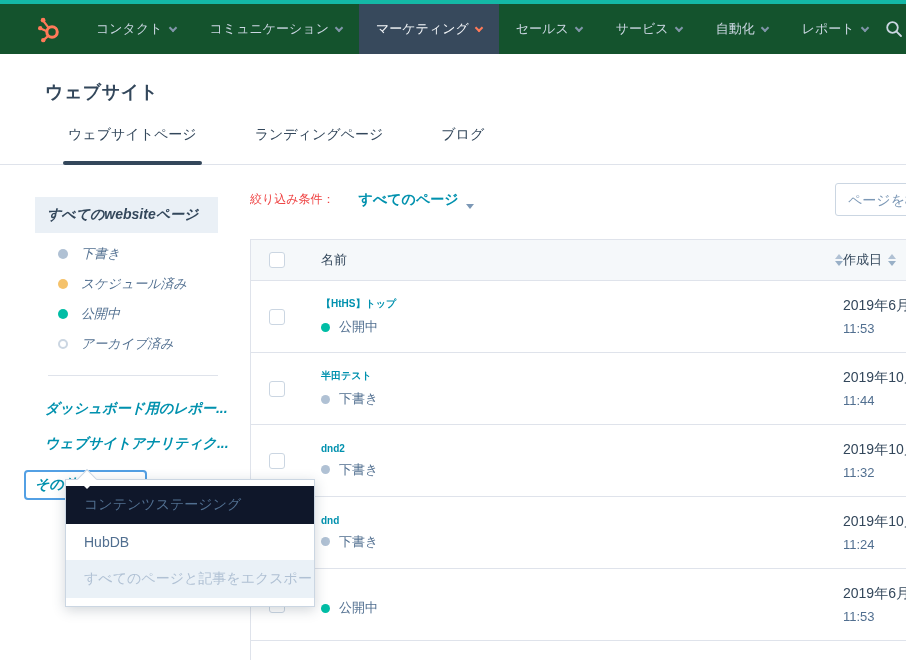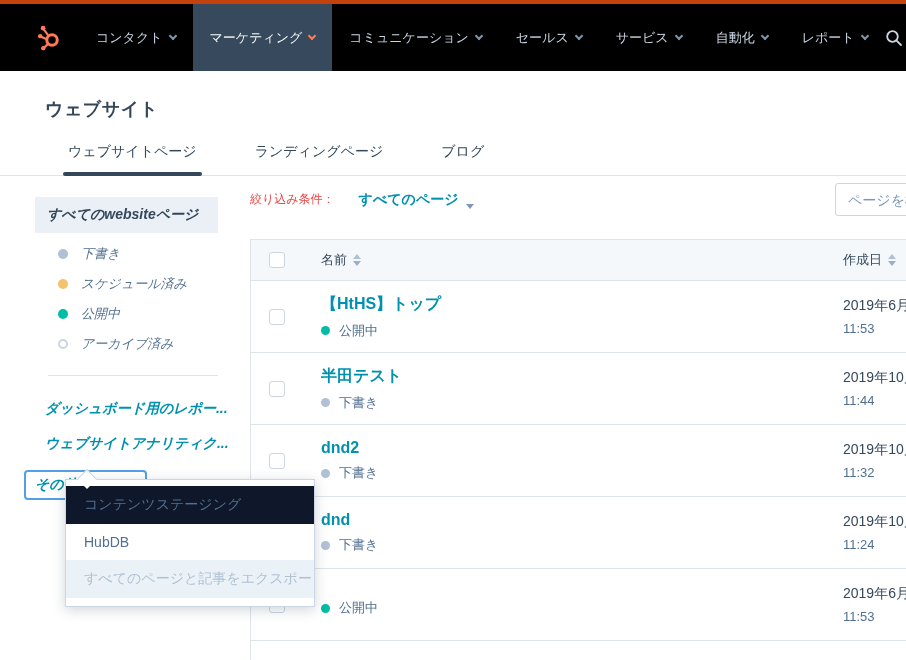--- a/index.html
+++ b/index.html
@@ -2,32 +2,32 @@
 <html><head>
 <meta charset="utf-8">
 <style>
   * { margin:0; padding:0; box-sizing:border-box; }
   html,body { width:906px; height:660px; }
   body {
     position:relative; overflow:hidden; background:#fff;
     font-family:"Liberation Sans","DejaVu Sans",sans-serif; color:#33475b;
   }
   
-  .topnav { height:71px; background:#000000; border-top:4px solid #c2410c; display:flex; align-items:stretch; }
+  .topnav { height:54px; background:#14532d; border-top:4px solid #14b8a6; display:flex; align-items:stretch; }
   .logo { display:flex; align-items:center; margin-left:36px; }
   .nav-items { display:flex; margin-left:16px; }
   .nav-item { display:flex; align-items:center; padding:0 17px; font-size:13px; color:#cbd6e2; cursor:pointer; white-space:nowrap; }
   .nav-item.active { background:#37495c; color:#f5f8fa; }
   .chev { width:6px; height:6px; border-right:2px solid #8096a9; border-bottom:2px solid #8096a9; transform:rotate(45deg); margin:-3px 0 0 7px; }
   .nav-item.active .chev { border-color:#ff7a59; }
   .nav-search { margin-left:auto; margin-right:20px; display:flex; align-items:center; cursor:pointer; }
   
   .page-title { margin:26px 0 0 45px; font-size:18px; font-weight:600; letter-spacing:.5px; color:#33475b; }
   .tabs { display:flex; gap:58px; padding-left:68px; margin-top:22px; border-bottom:1px solid #dfe3eb; }
-  .tab { font-size:14px; font-weight:500; color:#33475b; line-height:17px; padding-bottom:15px; position:relative; cursor:pointer; }
+  .tab { font-size:14px; font-weight:500; color:#33475b; line-height:17px; padding-bottom:21px; position:relative; cursor:pointer; }
   .tab.active::after { content:""; position:absolute; left:-5px; right:-5px; bottom:-1px; height:4px; background:#33475b; border-radius:2px; }
   
   .content { position:absolute; top:168px; left:0; right:0; bottom:0; }
   
   .sidebar { position:absolute; left:35px; top:29px; width:183px;font-style:italic; }
   .sb-selected { background:#eaf0f6; font-size:14px; font-weight:700; color:#33475b; padding:9px 12px; cursor:pointer; }
   .sb-statuses { margin-top:6px; }
   .sb-status { display:flex; align-items:center; gap:13px; height:30px; padding-left:23px; font-size:13px; color:#516f90; cursor:pointer; }
   .dot { width:10px; height:10px; border-radius:50%; flex:none; }
   .dot-gray { background:#b0c1d4; }
@@ -46,27 +46,27 @@
   .filter-value { margin-left:24px; display:flex; align-items:flex-end; gap:7px; font-size:14px; font-weight:700; color:#0091ae; cursor:pointer; }
   .search-input { position:absolute; left:585px; top:0; width:150px; height:33px; border:1px solid #cbd6e2; border-radius:3px; background:#fff; font-size:14px; padding:0 12px; color:#33475b; font-family:inherit; }
   .search-input::placeholder { color:#7c98b6; }
   
   .table { margin-top:23px; border:1px solid #dfe3eb; border-bottom:none; }
   .thead { display:flex; align-items:center; height:41px; background:#f5f8fa; border-bottom:1px solid #dfe3eb; font-size:13px; color:#33475b; }
   .trow { display:flex; align-items:center; height:72px; border-bottom:1px solid #dfe3eb; background:#fff; }
   .trow-spacer { height:19px; background:#fff; }
   .col-check { width:70px; padding-left:18px; flex:none; }
   .checkbox { width:16px; height:16px; border:1px solid #cbd6e2; border-radius:3px; background:#fff; cursor:pointer; }
-  .col-name { flex:1; min-width:0; }
+  .col-name { flex:1; min-width:0;justify-content:space-between; }
   .col-date { width:170px; flex:none; }
   .hcell { display:flex; align-items:center; }
   .sort { display:inline-flex; flex-direction:column; margin-left:6px; cursor:pointer; }
   .sort .up { width:0; height:0; border-left:4px solid transparent; border-right:4px solid transparent; border-bottom:5px solid #b0c1d4; margin-bottom:2px; }
   .sort .dn { width:0; height:0; border-left:4px solid transparent; border-right:4px solid transparent; border-top:5px solid #99b0c7; }
-  .row-name { font-size:16px; font-weight:700; color:#0091ae; cursor:pointer; white-space:nowrap; }
+  .row-name { font-size:10px; font-weight:700; color:#0091ae; cursor:pointer; white-space:nowrap; }
   .row-status { display:flex; align-items:center; gap:9px; margin-top:7px; font-size:13px; color:#516f90; }
   .row-status .dot { width:9px; height:9px; }
   .date-main { font-size:14px; color:#33475b; white-space:nowrap; }
   .date-time { font-size:13px; color:#516f90; margin-top:6px; }
   
   .dropdown { position:absolute; left:65px; top:479px; width:250px; background:#fff; border:1px solid #cbd6e2; box-shadow:0 3px 12px rgba(45,62,80,.22); padding:6px 0 8px; z-index:20; }
   .dd-caret { position:absolute; top:-8px; left:14px; width:14px; height:14px; background:#fff; border-left:1px solid #cbd6e2; border-top:1px solid #cbd6e2; transform:rotate(45deg); }
   .dd-item { padding:10px 18px; font-size:14px; color:#516f90; cursor:pointer; white-space:nowrap; overflow:hidden; }
   .dd-item.hover { background:#0f172a; }
   .dd-item.disabled { background:#eaf1f7; color:#b0c1d4; cursor:default; }
@@ -85,26 +85,26 @@
       <line x1="14.5" y1="23.5" x2="9.5" y2="28" stroke="#ff7a59" stroke-width="2.6"></line>
       <circle cx="8.6" cy="28.6" r="2.6" fill="#ff7a59"></circle>
     </svg>
   </div>
   <nav class="nav-items">
 
   <div class="nav-item">
         <span>コンタクト</span>
         <span class="chev"></span>
       </div>
+      <div class="nav-item">
+        <span>コミュニケーション</span>
+        <span class="chev"></span>
+      </div>
       <div class="nav-item active">
         <span>マーケティング</span>
-        <span class="chev"></span>
-      </div>
-      <div class="nav-item">
-        <span>コミュニケーション</span>
         <span class="chev"></span>
       </div>
       <div class="nav-item">
         <span>セールス</span>
         <span class="chev"></span>
       </div>
       <div class="nav-item">
         <span>サービス</span>
         <span class="chev"></span>
       </div>

